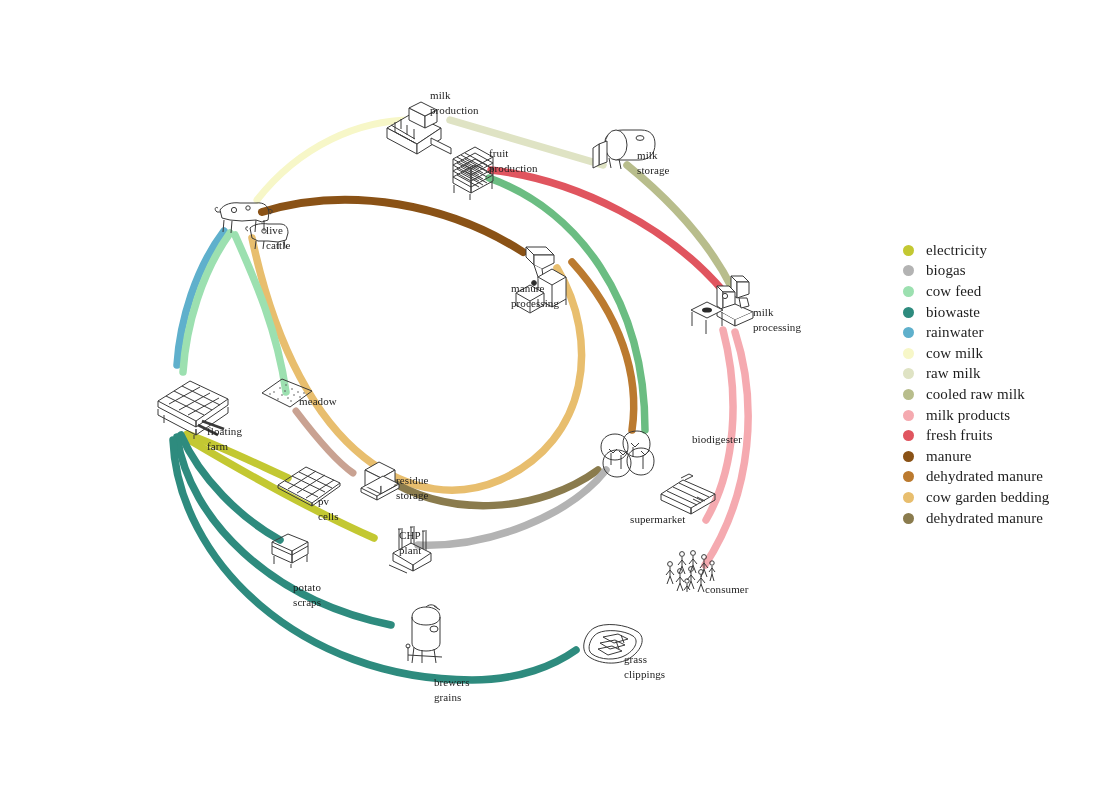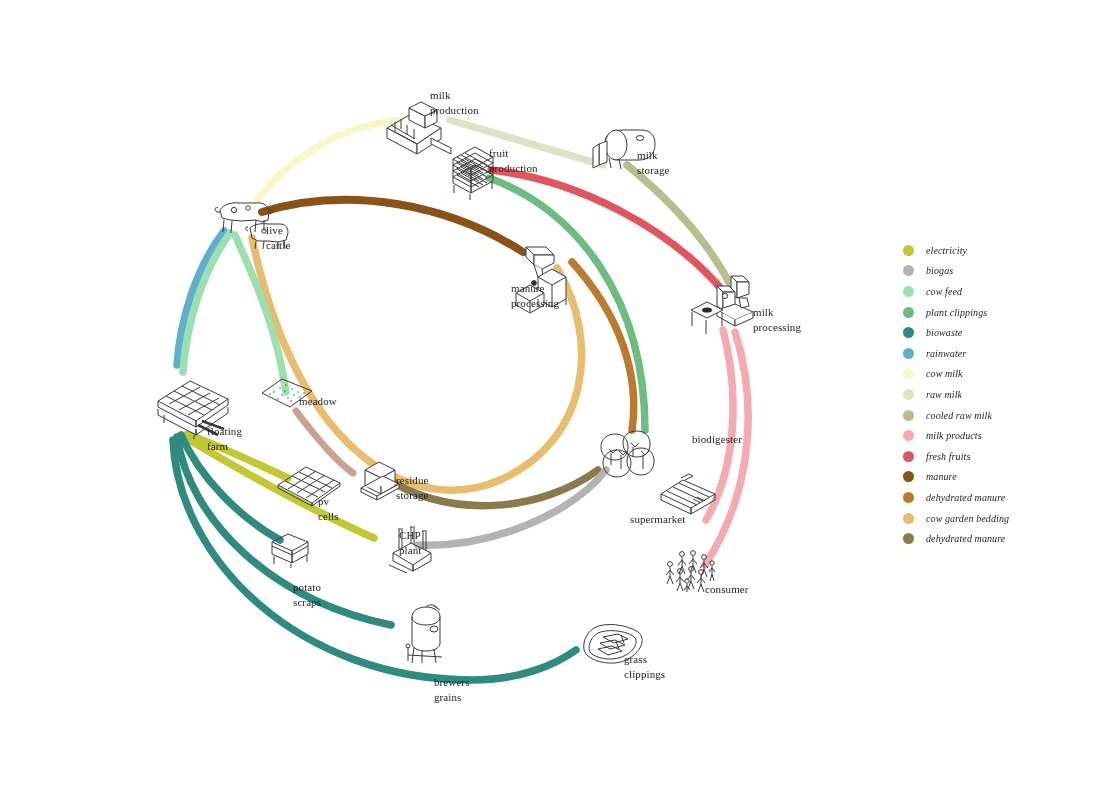--- a/index.html
+++ b/index.html
@@ -30,21 +30,21 @@
     letter-spacing:.1px;
   }
 
   
   #legend{position:absolute;left:903px;top:240px;width:200px;}
   .legend-row{display:flex;align-items:center;height:20.6px;}
   .legend-dot{
     width:11px;height:11px;border-radius:50%;
     flex:0 0 11px;margin-right:12px;
   }
-  .legend-label{font-size:10px;color:#1d1d1d;letter-spacing:.1px;font-style:italic;}
+  .legend-label{font-size:15px;color:#1d1d1d;letter-spacing:.1px;}
 </style>
 </head>
 <body>
 
 <div id="stage">
 
   <svg id="flow-svg" viewBox="0 0 1120 800">
       <path d="M 257 200 C 300 145 360 120 412 120 L 432 122" stroke="#f7f7c8" stroke-width="7"></path>
       <path d="M 450 120 C 510 138 560 152 603 165" stroke="#dfe3c4" stroke-width="7.5"></path>
       <path d="M 627 165 C 676 205 712 248 732 288" stroke="#b8bd8c" stroke-width="7.5"></path>
@@ -497,24 +497,20 @@
       </div>
       <div class="legend-row">
         <span class="legend-dot" title="biogas" style="background: rgb(179, 179, 179);"></span>
         <span class="legend-label">biogas</span>
       </div>
       <div class="legend-row">
         <span class="legend-dot" title="cow feed" style="background: rgb(156, 224, 176);"></span>
         <span class="legend-label">cow feed</span>
       </div>
       <div class="legend-row">
-        <span class="legend-dot" title="plant clippings" style="background: rgb(107, 189, 130);"></span>
-        <span class="legend-label">plant clippings</span>
-      </div>
-      <div class="legend-row">
         <span class="legend-dot" title="biowaste" style="background: rgb(46, 139, 126);"></span>
         <span class="legend-label">biowaste</span>
       </div>
       <div class="legend-row">
         <span class="legend-dot" title="rainwater" style="background: rgb(95, 176, 204);"></span>
         <span class="legend-label">rainwater</span>
       </div>
       <div class="legend-row">
         <span class="legend-dot" title="cow milk" style="background: rgb(247, 247, 200);"></span>
         <span class="legend-label">cow milk</span>

